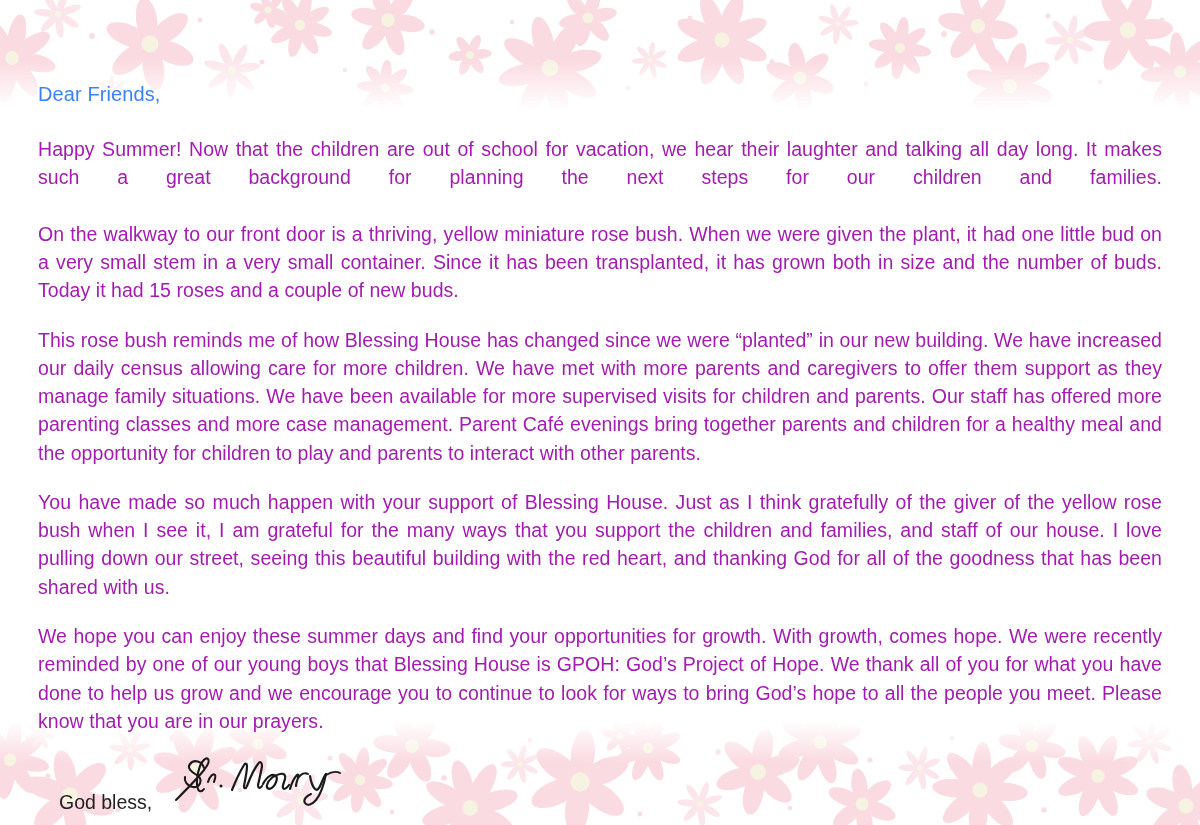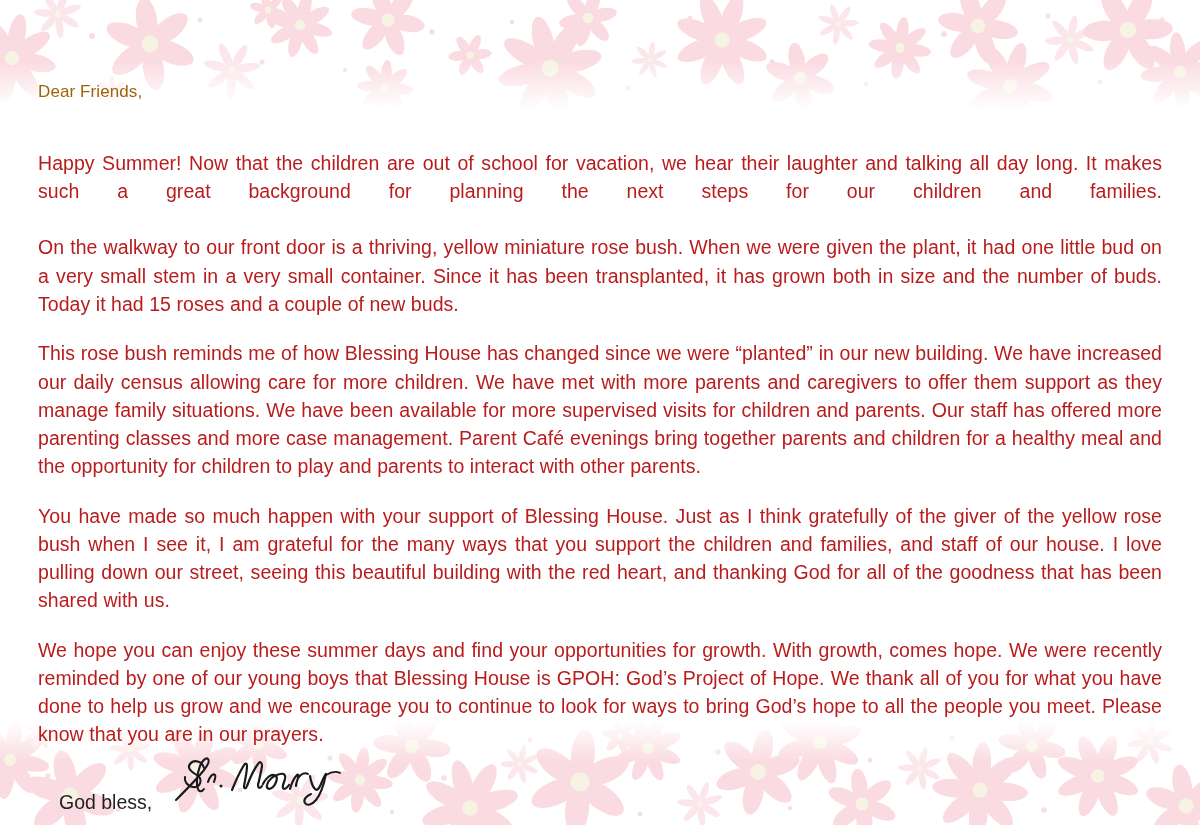--- a/index.html
+++ b/index.html
@@ -45,29 +45,29 @@
 
   
   .letter {
     position: absolute;
     left: 38px;
     top: 80px;
     width: 1124px;
     z-index: 2;
   }
   .salutation {
-    font-size: 17px;
-    color: #a16207;
+    font-size: 20px;
+    color: #3b82f6;
     letter-spacing: 0.1px;
-    margin: 0 0 44px 0;
+    margin: 0 0 26px 0;
     line-height: 1.45;
   }
   .para {
     font-size: 19.5px;
-    color: #b91c1c;
+    color: #a21caf;
     line-height: 1.45;
     text-align: justify;
     text-justify: inter-word;
     margin: 0 0 21px 0;
     letter-spacing: 0.05px;
   }
   .para:last-of-type { margin-bottom: 8px; }
 
   
   .seg {

